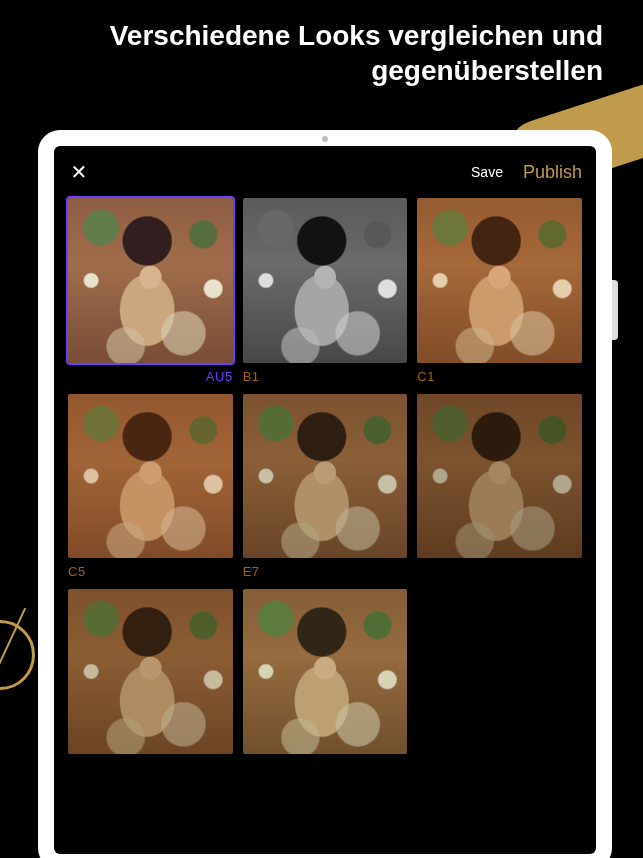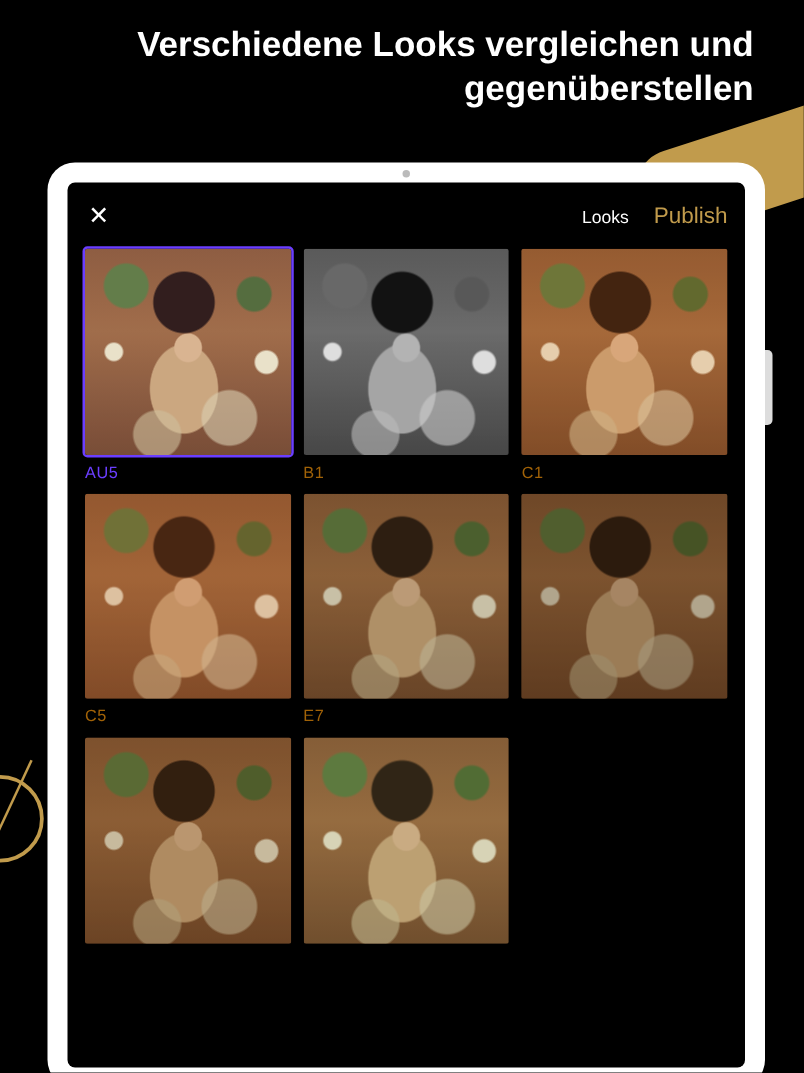--- a/index.html
+++ b/index.html
@@ -126,21 +126,21 @@
       overflow: hidden;
       position: relative;
     }
     .selected { outline: 2px solid #6B3EFF; }
     .preset-label {
       font-size: 13px;
       margin-top: 6px;
       color: #a16207;
       letter-spacing: 0.5px;
     }
-    .preset-label.purple { color: #6B3EFF; }
+    .preset-label.purple { color: #6B3EFF; text-align: right; }
     
     .portrait {
       position: absolute; inset: 0;
       background:
         radial-gradient(circle at 48% 26%, #2a1a0f 0 16%, transparent 17%),
         radial-gradient(ellipse at 50% 48%, #d8b28a 0 9%, transparent 10%),
         radial-gradient(ellipse at 48% 68%, #c9a578 0 22%, transparent 23%),
         radial-gradient(circle at 20% 18%, #5d7a3e 0 9%, transparent 10%),
         radial-gradient(circle at 82% 22%, #4f6a32 0 7%, transparent 8%),
         radial-gradient(circle at 88% 55%, #e8e0c5 0 5%, transparent 6%),
@@ -171,21 +171,21 @@
 <div class="gold-blob"></div>
 <div class="gold-ring"></div>
 
 <h1 class="headline">Verschiedene Looks vergleichen und gegenüberstellen</h1>
 
 <div class="tablet">
   <div class="screen">
     <div class="toolbar">
       <span class="close-icon">✕</span>
       <div class="toolbar-actions">
-        <span class="save-btn">Looks</span>
+        <span class="save-btn">Save</span>
         <span class="publish-btn">Publish</span>
       </div>
     </div>
     <div class="grid" id="grid">
         <div class="cell">
           <div class="thumb f-au5 selected">
             <div class="portrait"></div>
             <div class="flowers"></div>
           </div>
           <div class="preset-label purple">AU5</div>

